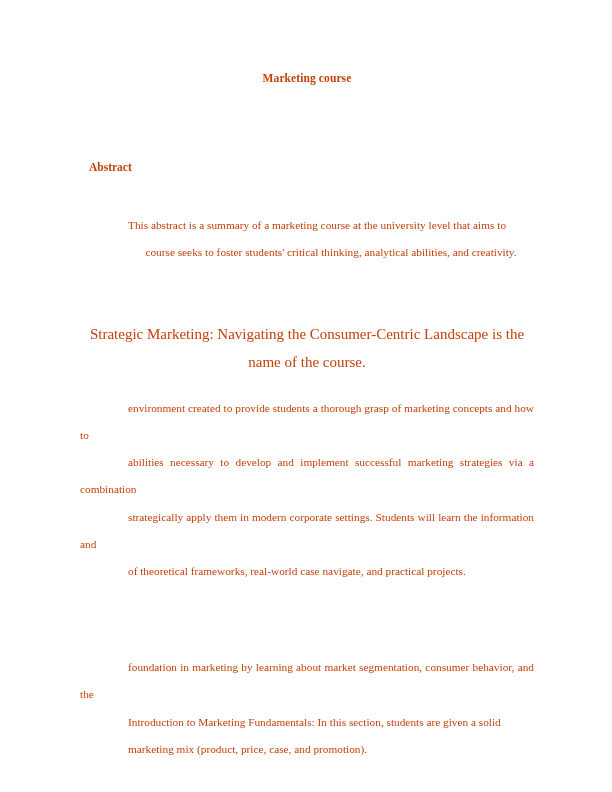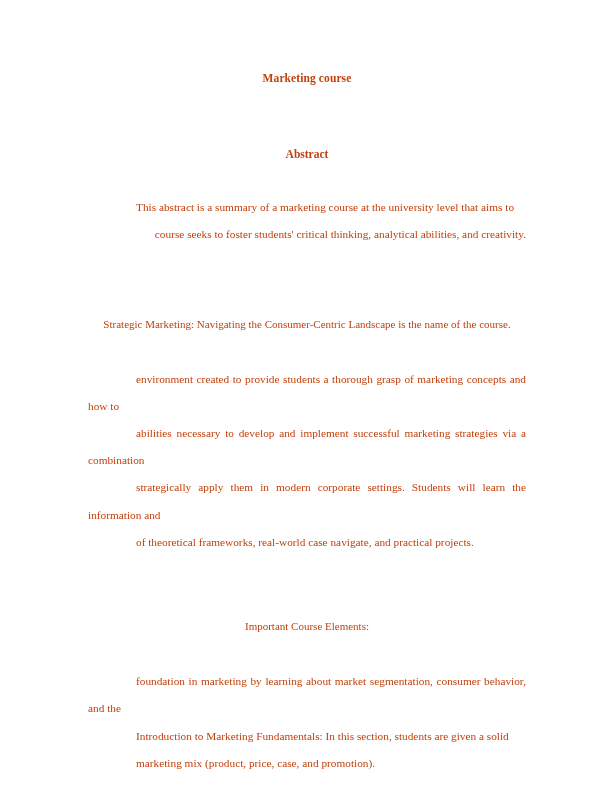--- a/index.html
+++ b/index.html
@@ -27,53 +27,52 @@
   .title {
     text-align: center;
     font-weight: bold;
     font-size: 11.5px;
     letter-spacing: 0.1px;
     margin: 0;
     padding-top: 71px;
     line-height: 14px;
   }
   .section-heading {
-    text-align: center;
     font-weight: bold;
     font-size: 11.5px;
-    margin: 4px;
+    margin: 17px;
     line-height: 14px;
   }
   .heading-abstract {
     padding-top: 58px;
   }
   p.para {
     font-size: 11.3px;
     line-height: 27.2px;
-    margin: 16px;
+    margin: 8px;
     text-align: justify;
     text-justify: inter-word;
     hyphens: none;
   }
   p.para.indent {
     text-indent: 48px;
   }
   p.centered {
-    font-size: 11px;
+    font-size: 15px;
     line-height: 27.2px;
     margin: 0;
     text-align: center;
   }
   .gap-abstract-body { height: 13px; }
   .gap-1 { height: 47px; }
   .gap-2 { height: 11px; }
   .gap-3 { height: 41px; }
   .gap-4 { height: 12px; }
   .last-line-center {
-    text-align: right;
+    text-align: center;
   }
   
   .para > span.lineblock {
     display: block;
   }
 </style>
 </head>
 <body>
 
 <div class="page">
@@ -101,21 +100,20 @@
 
     <p class="para indent">
       <span class="lineblock">environment created to provide students a thorough grasp of marketing concepts and how to</span>
       <span class="lineblock">abilities necessary to develop and implement successful marketing strategies via a combination</span>
       <span class="lineblock">strategically apply them in modern corporate settings. Students will learn the information and</span>
       <span class="lineblock">of theoretical frameworks, real-world case navigate, and practical projects.</span>
     </p>
 
     <div class="gap-3"></div>
 
-    <p class="centered">Important Course Elements:</p>
 
     <div class="gap-4"></div>
 
     <p class="para indent">
       <span class="lineblock">foundation in marketing by learning about market segmentation, consumer behavior, and the</span>
       <span class="lineblock">Introduction to Marketing Fundamentals: In this section, students are given a solid</span>
       <span class="lineblock">marketing mix (product, price, case, and promotion).</span>
     </p>
 
   </div>

